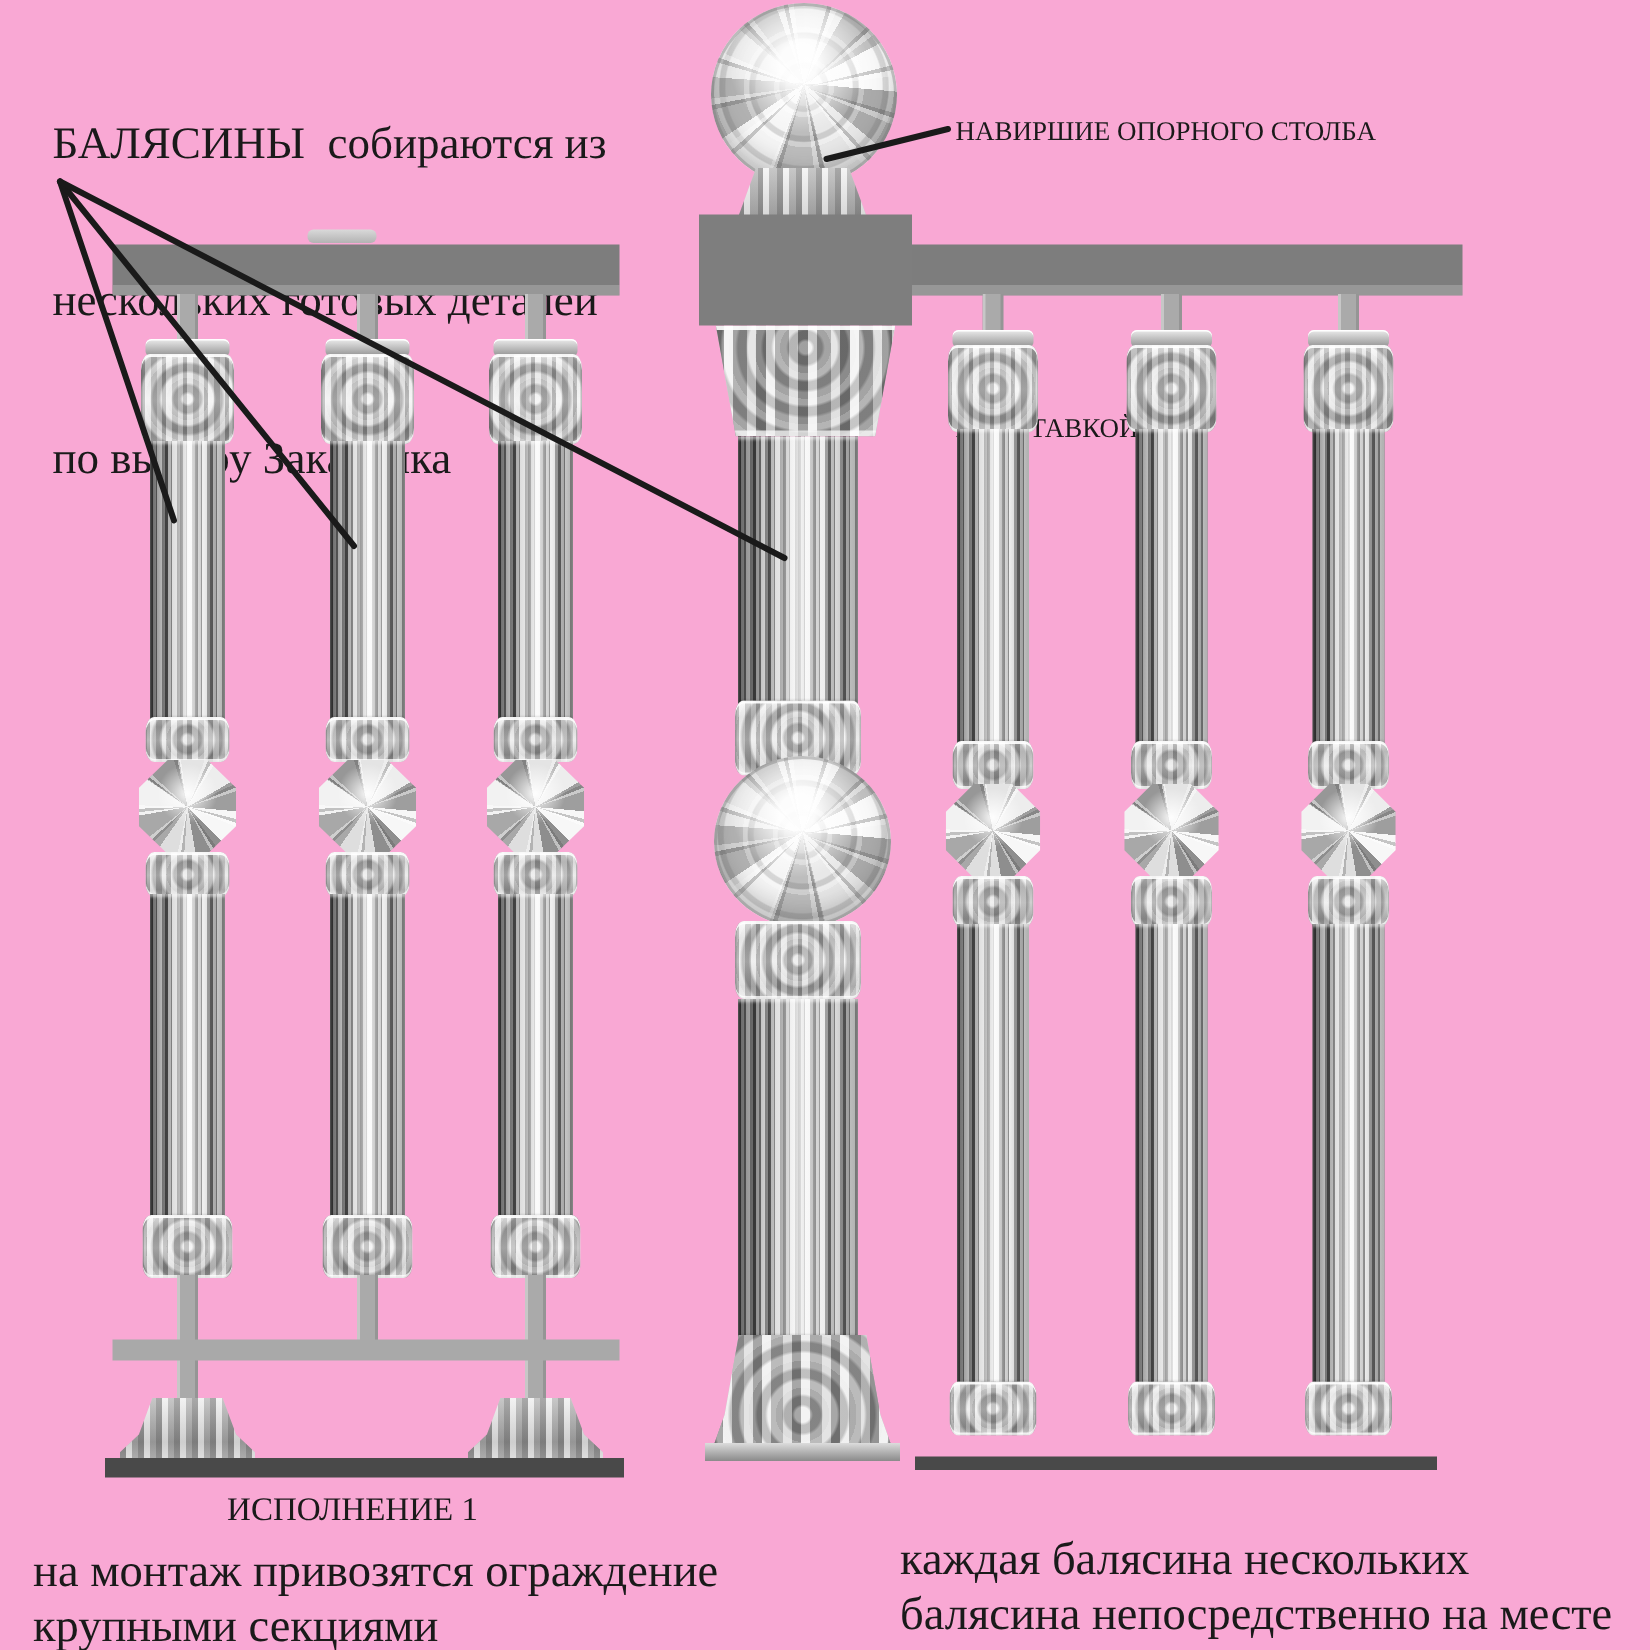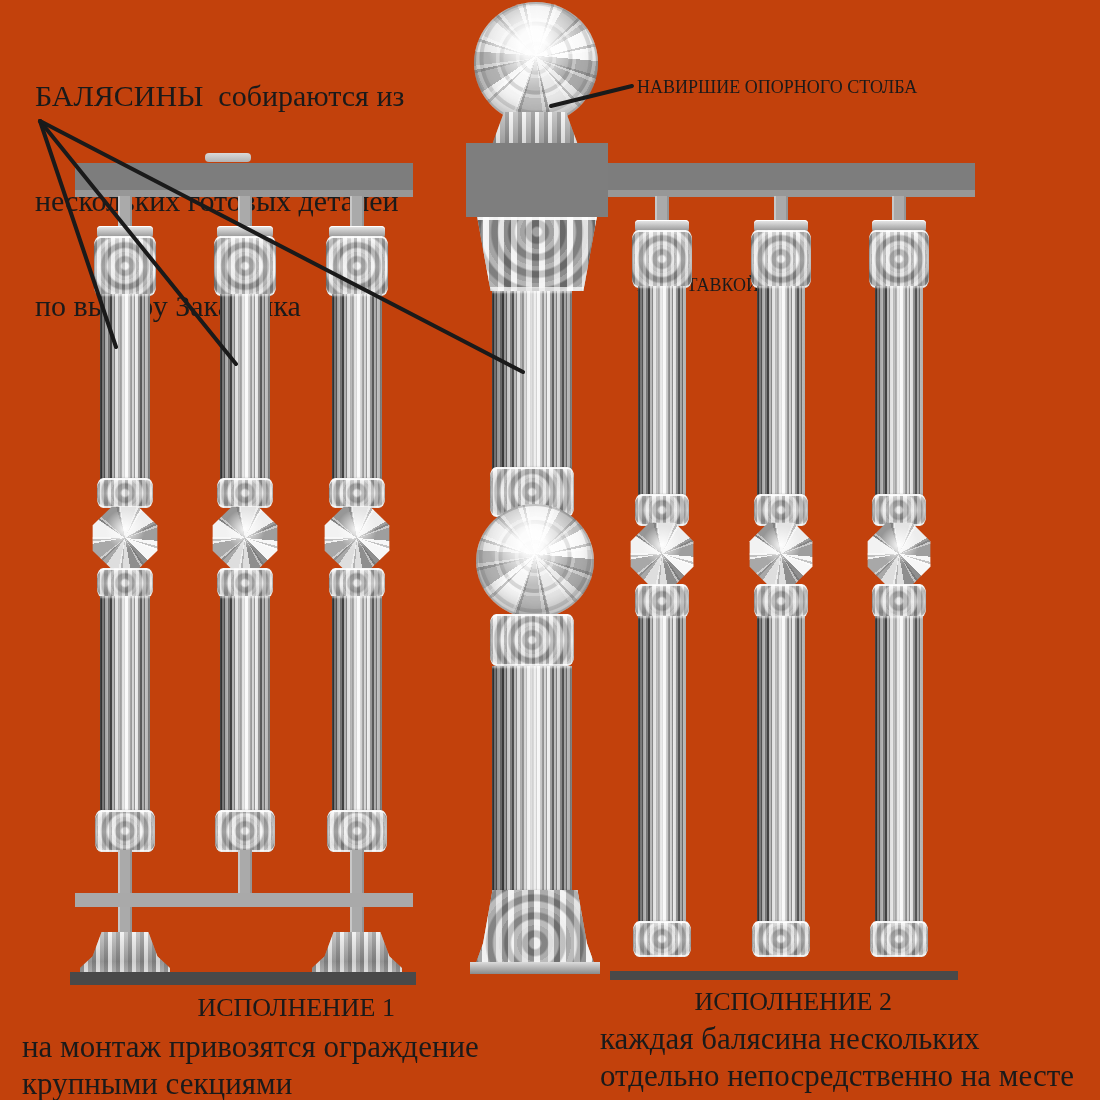--- a/index.html
+++ b/index.html
@@ -1,27 +1,27 @@
 <!DOCTYPE html>
 <html><head>
 <meta charset="utf-8">
 <style>
   * { margin:0; padding:0; box-sizing:border-box; }
   html,body { background:#ffffff; }
   .canvas {
-    position:relative; width:1100px; height:1100px; background:#c2410c;
+    position:relative; width:1100px; height:1100px; background:#f9a8d4;
     font-family:"Liberation Serif","DejaVu Serif",serif; color:#1a1a1a; overflow:hidden;
   }
   .abs { position:absolute; }
 
   
   .note { white-space:pre-wrap; }
   .note1 { left:35px; top:8px; font-size:30px; line-height:35px; }
   .note2 { left:637px; top:5px; font-size:18px; line-height:33px; }
-  .sec-title { font-size:26px; text-align:right; }
+  .sec-title { font-size:22px; text-align:center; }
   .v1-title { left:75px; top:993px; width:320px; }
   .v2-title { left:602px; top:987px; width:290px; }
   .caption { font-size:31px; line-height:37px; }
   .v1-cap { left:22px; top:1028px; }
   .v2-cap { left:600px; top:1020px; }
 
   
   .rail   { background:#7d7d7d; box-shadow:inset 0 -7px 0 rgba(255,255,255,.20); }
   .block  { background:#7e7e7e; }
   .post   { background:#aaaaaa; box-shadow:inset 2px 0 0 rgba(255,255,255,.35), inset -2px 0 0 rgba(0,0,0,.12); }
@@ -249,19 +249,18 @@
     <div class="base-disc"></div>
   </div>
 
   <div class="abs layer floor" style="left:610px; top:971px; width:348px; height:9px;"></div>
 
   <div class="abs sec-title v1-title">ИСПОЛНЕНИЕ 1</div>
   <div class="abs caption v1-cap">
     <div>на монтаж привозятся ограждение</div>
     <div>крупными секциями</div>
   </div>
-  <div class="abs sec-title v2-title">ИСПОЛНЕНИЕ 2</div>
   <div class="abs caption v2-cap">
     <div>каждая балясина нескольких</div>
-    <div>отдельно непосредственно на месте</div>
+    <div>балясина непосредственно на месте</div>
   </div>
 
 </div>
 
 </body></html>

